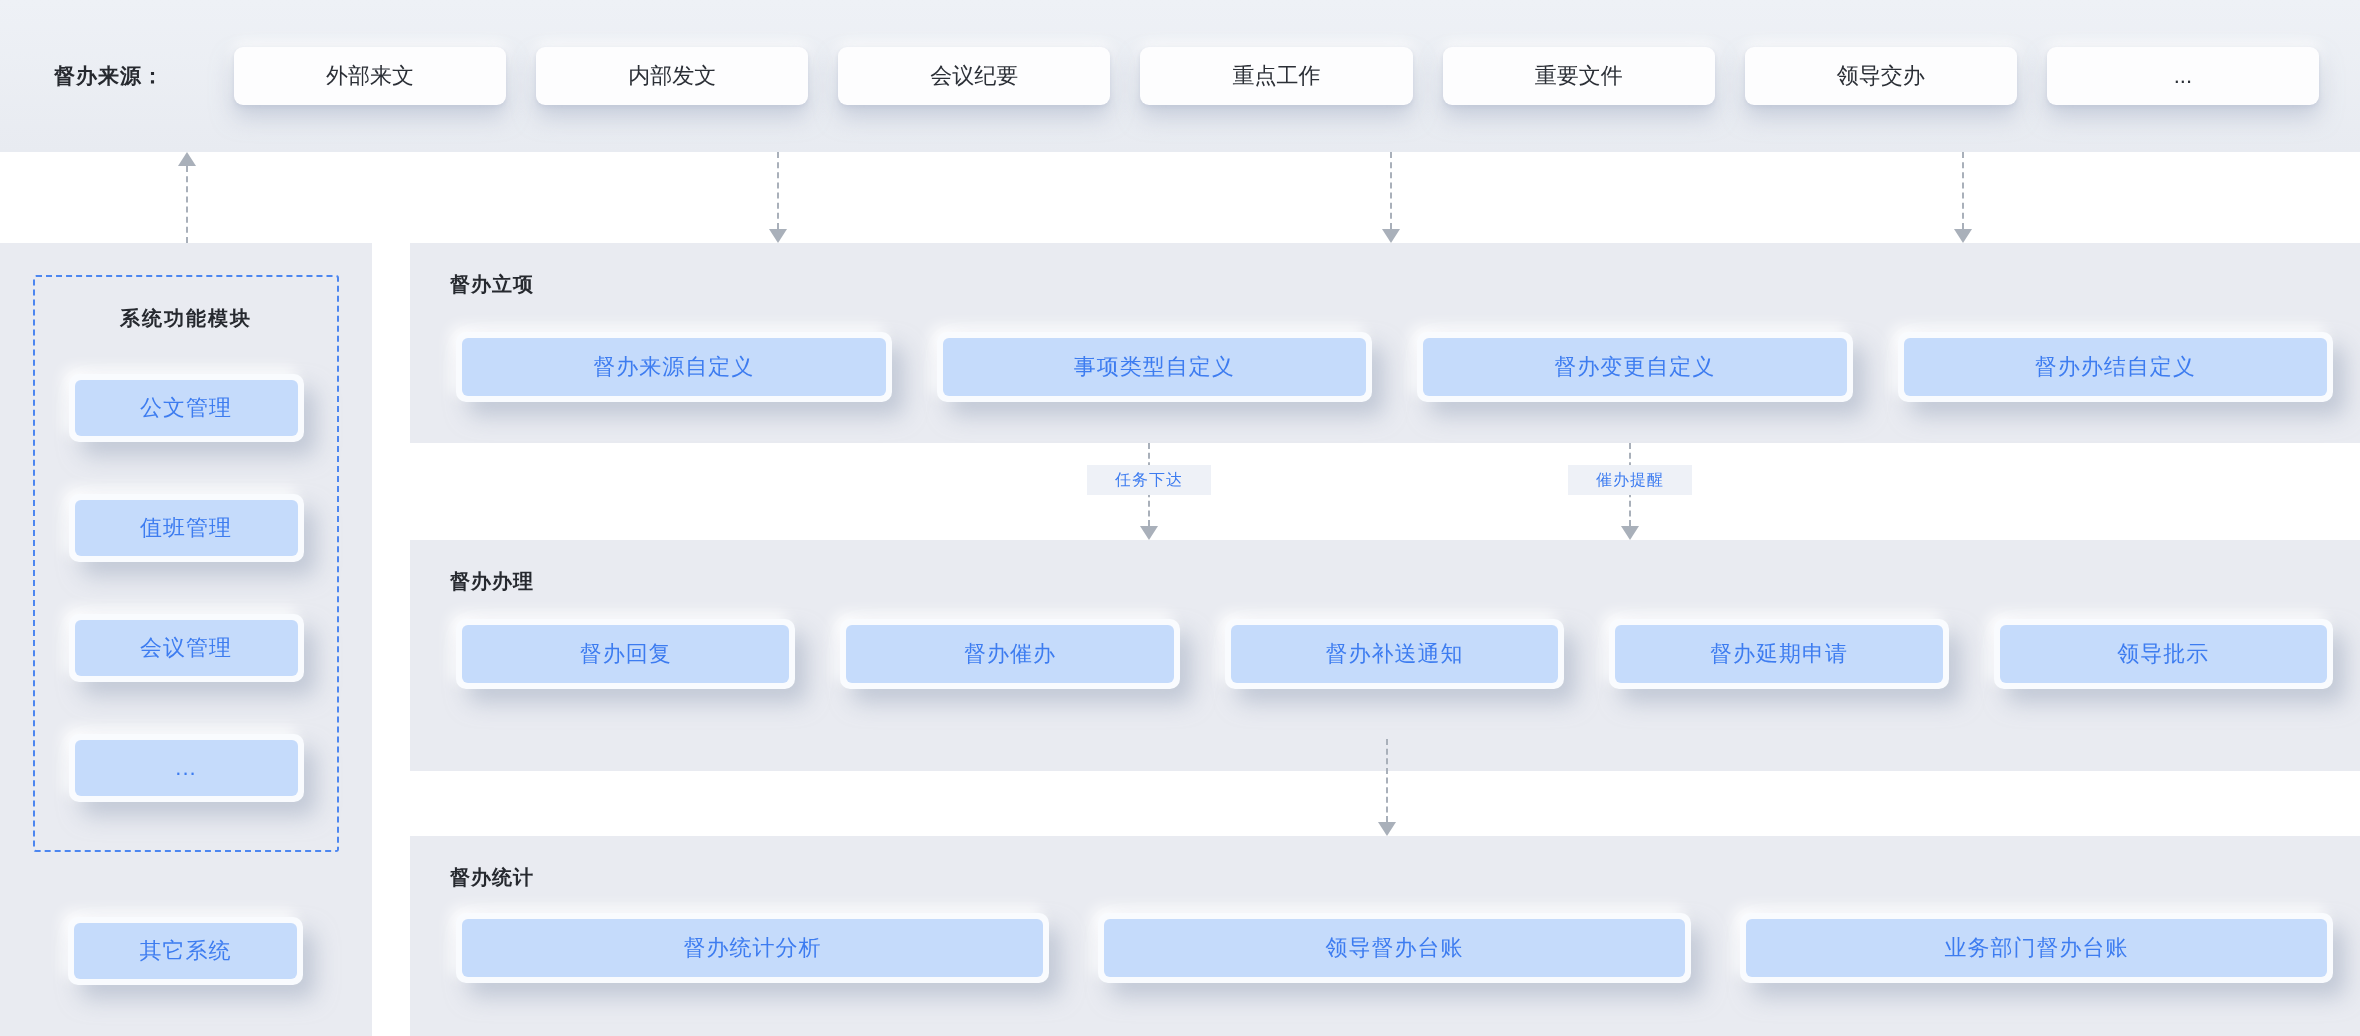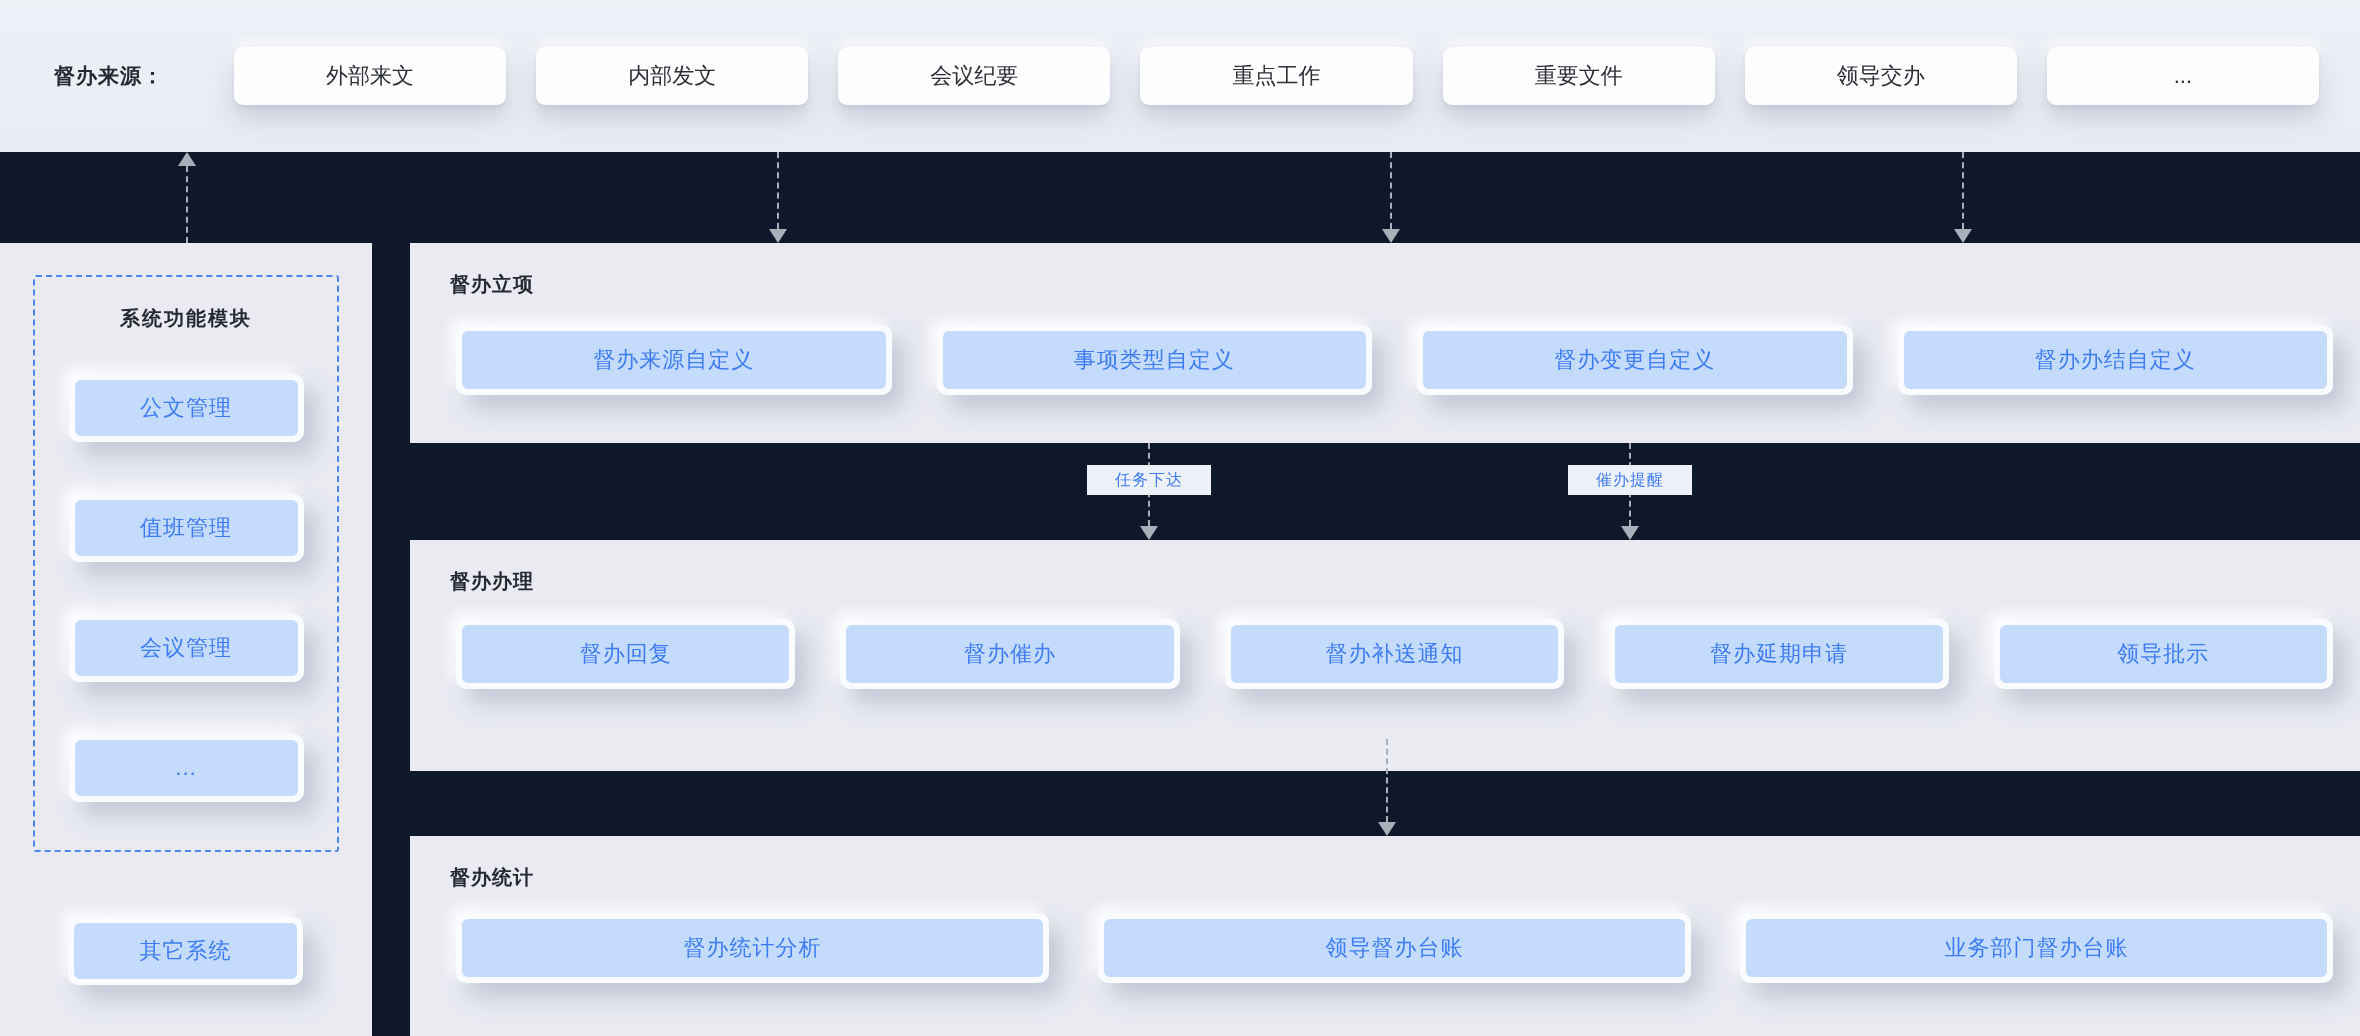--- a/index.html
+++ b/index.html
@@ -1,36 +1,36 @@
 <!DOCTYPE html>
 <html><head>
 <meta charset="utf-8">
 <style>
   html,body{margin:0;padding:0;background:#000;}
-  .stage{position:relative;width:2360px;height:1036px;background:#0f172a;overflow:hidden;
+  .stage{position:relative;width:2360px;height:1036px;background:#ffffff;overflow:hidden;
          font-family:"Liberation Sans","DejaVu Sans",sans-serif;}
 
   
   .topbar{position:absolute;left:0;top:0;width:2360px;height:152px;box-sizing:border-box;
           background:linear-gradient(180deg,#eef1f6 0%,#e8ebf1 100%);
           display:flex;align-items:center;gap:30px;padding:0 41px 0 54px;}
   .topbar-label{flex:0 0 150px;font-size:21px;font-weight:bold;color:#26292f;letter-spacing:1px;}
   .top-btn{flex:1;height:58px;background:#fdfdfe;border-radius:9px;cursor:pointer;
            display:flex;align-items:center;justify-content:center;
            font-size:22px;color:#2b2f36;
            box-shadow:0 12px 22px rgba(165,176,198,.5),0 2px 5px rgba(165,176,198,.35),0 -5px 14px rgba(255,255,255,.95);}
 
   
   .panel{position:absolute;left:410px;width:1950px;background:#e9ebf1;font-family:Liberation Mono, monospace;}
   .panel-title{position:absolute;left:40px;top:28px;font-size:20px;font-weight:bold;color:#26292f;letter-spacing:1px;}
   .btn-row{position:absolute;left:46px;right:27px;display:flex;gap:45px;}
   .panel-1{top:243px;height:200px;}
   .panel-2{top:540px;height:231px;}
   .panel-3{top:836px;height:200px;}
-  .panel-1 .btn-row{top:82px;}
+  .panel-1 .btn-row{top:89px;}
   .panel-2 .btn-row{top:79px;}
   .panel-3 .btn-row{top:77px;gap:49px;align-items:flex-end;}
 
   
   .card{background:#f9fbfe;border-radius:10px;padding:6px;
         box-shadow:12px 14px 22px rgba(160,172,192,.55),-6px -6px 14px rgba(255,255,255,.95);}
   .btn-row .card{flex:1;}
   .chip-btn{height:58px;background:#c5dbfb;border-radius:6px;cursor:pointer;
             display:flex;align-items:center;justify-content:center;
             font-size:22px;color:#3d7cf0;letter-spacing:1px;}

